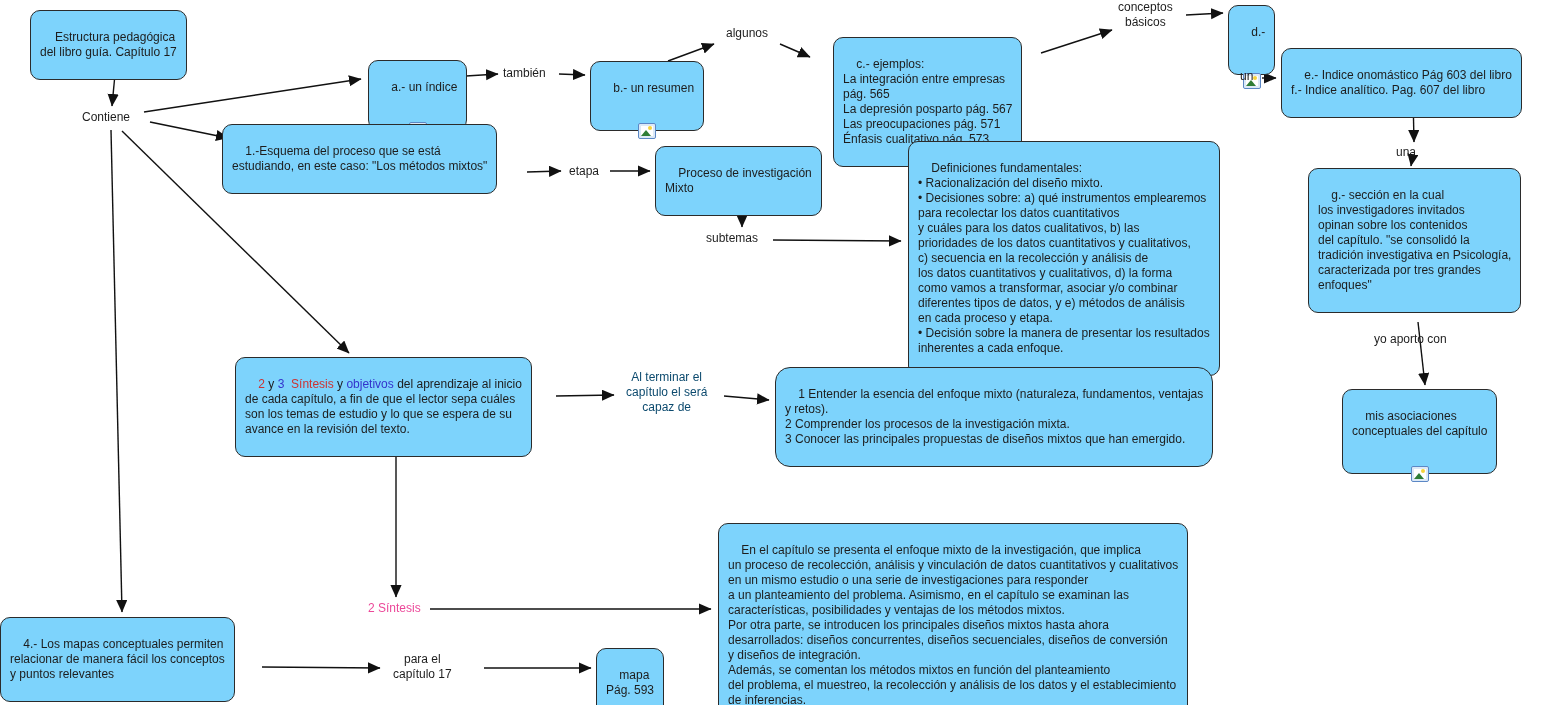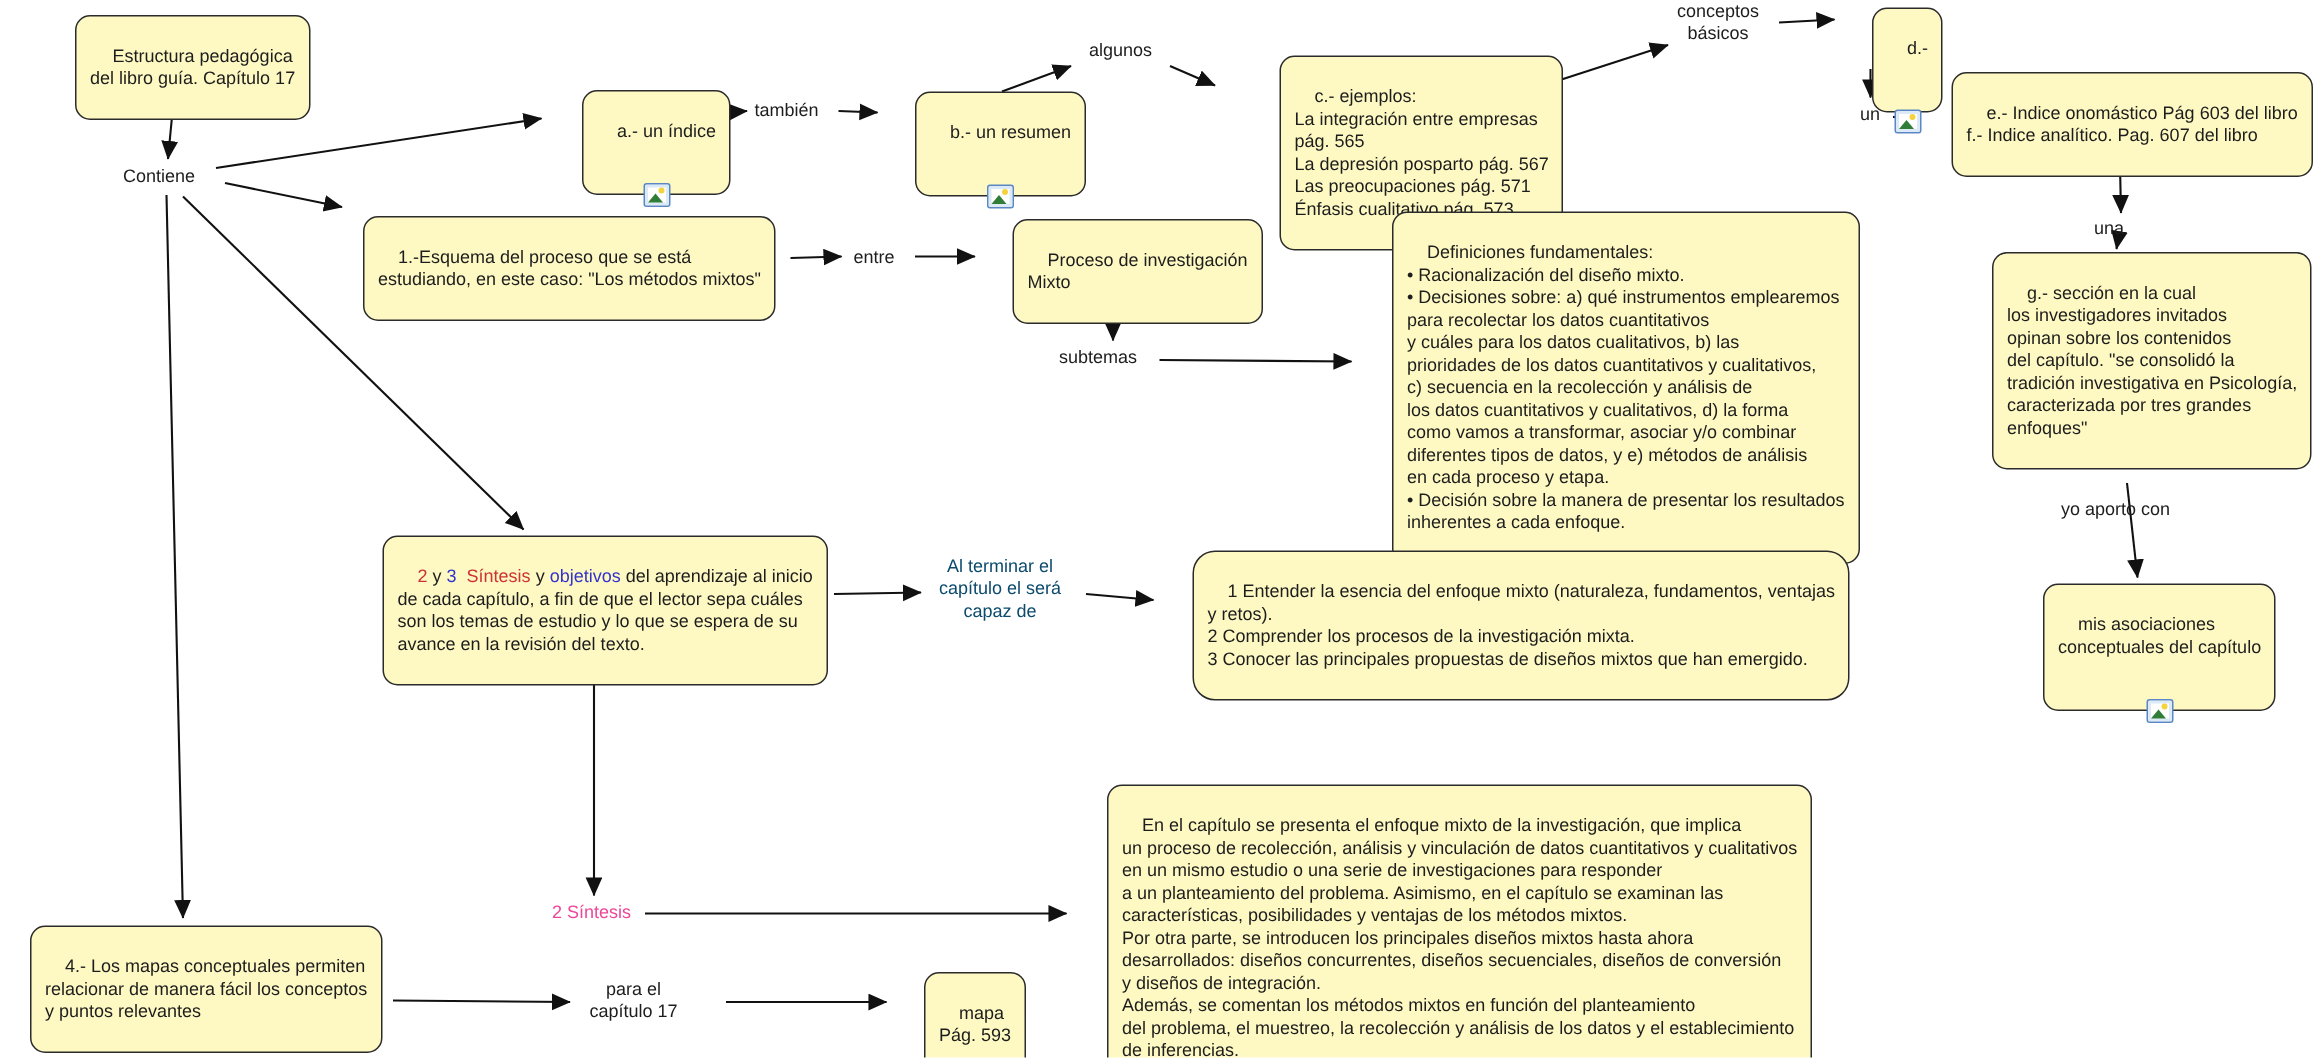--- a/index.html
+++ b/index.html
@@ -3,23 +3,23 @@
 <meta charset="utf-8">
 <style>
   html,body{margin:0;padding:0;background:#ffffff;}
   body{width:1549px;height:705px;position:relative;overflow:hidden;
        font-family:"Liberation Sans","DejaVu Sans",sans-serif;}
   .canvas{position:absolute;inset:0;width:1549px;height:705px;}
   svg.wires{position:absolute;left:0;top:0;z-index:0;}
   svg.wires line{stroke:#111111;stroke-width:1.4;}
   .node{
     position:absolute;z-index:2;
-    background:#fef9c3;border:1px solid #2b2b2b;border-radius:10px;
+    background:#7dd3fc;border:1px solid #2b2b2b;border-radius:10px;
     padding:4px 9px;color:#1d1d1d;font-size:12px;line-height:15px;
-    white-space:pre;box-sizing:border-box;margin-left:20px;
+    white-space:pre;box-sizing:border-box;
   }
   .node.center{text-align:center;}
   .label{
     position:absolute;z-index:2;color:#1d1d1d;font-size:12px;line-height:15px;
     white-space:pre;background:transparent;
   }
   .label.center{text-align:center;}
   .label.blue{color:#0c4a6e;}
   .label.red{color:#ec4899;text-align:right;}
   .res-icon{
@@ -122,21 +122,21 @@
 caracterizada por tres grandes
 enfoques"</span>
   </div>
 
   <div class="node" style="left:1342px;top:389px;">
     <span>mis asociaciones
 conceptuales del capítulo</span>
     <span class="res-icon"></span>
   </div>
 
-  <div class="node" style="left:222px;top:144px;">
+  <div class="node" style="left:222px;top:124px;">
     <span>1.-Esquema del proceso que se está
 estudiando, en este caso: "Los métodos mixtos"</span>
   </div>
 
   <div class="node" style="left:655px;top:146px;min-width:164px;">
     <span>Proceso de investigación
 Mixto</span>
   </div>
 
   <div class="node" style="left:908px;top:141px;">
@@ -196,21 +196,21 @@
   </div>
 
   <div class="label" style="left:82px;top:110px;">Contiene</div>
   <div class="label" style="left:503px;top:66px;">también</div>
   <div class="label" style="left:726px;top:26px;">algunos</div>
   <div class="label center" style="left:1118px;top:0px;text-align:center;">conceptos
 básicos</div>
   <div class="label" style="left:1240px;top:69px;">un</div>
   <div class="label" style="left:1396px;top:145px;">una</div>
   <div class="label" style="left:1374px;top:306px;margin-top:26px;">yo aporto con</div>
-  <div class="label" style="left:569px;top:164px;">entre</div>
+  <div class="label" style="left:569px;top:164px;">etapa</div>
   <div class="label" style="left:706px;top:231px;">subtemas</div>
   <div class="label center blue" style="left:626px;top:370px;">Al terminar el
 capítulo el será
 capaz de</div>
   <div class="label red" style="left:368px;top:601px;">2 Síntesis</div>
   <div class="label center" style="left:393px;top:652px;">para el
 capítulo 17</div>
 
 </div>
 

